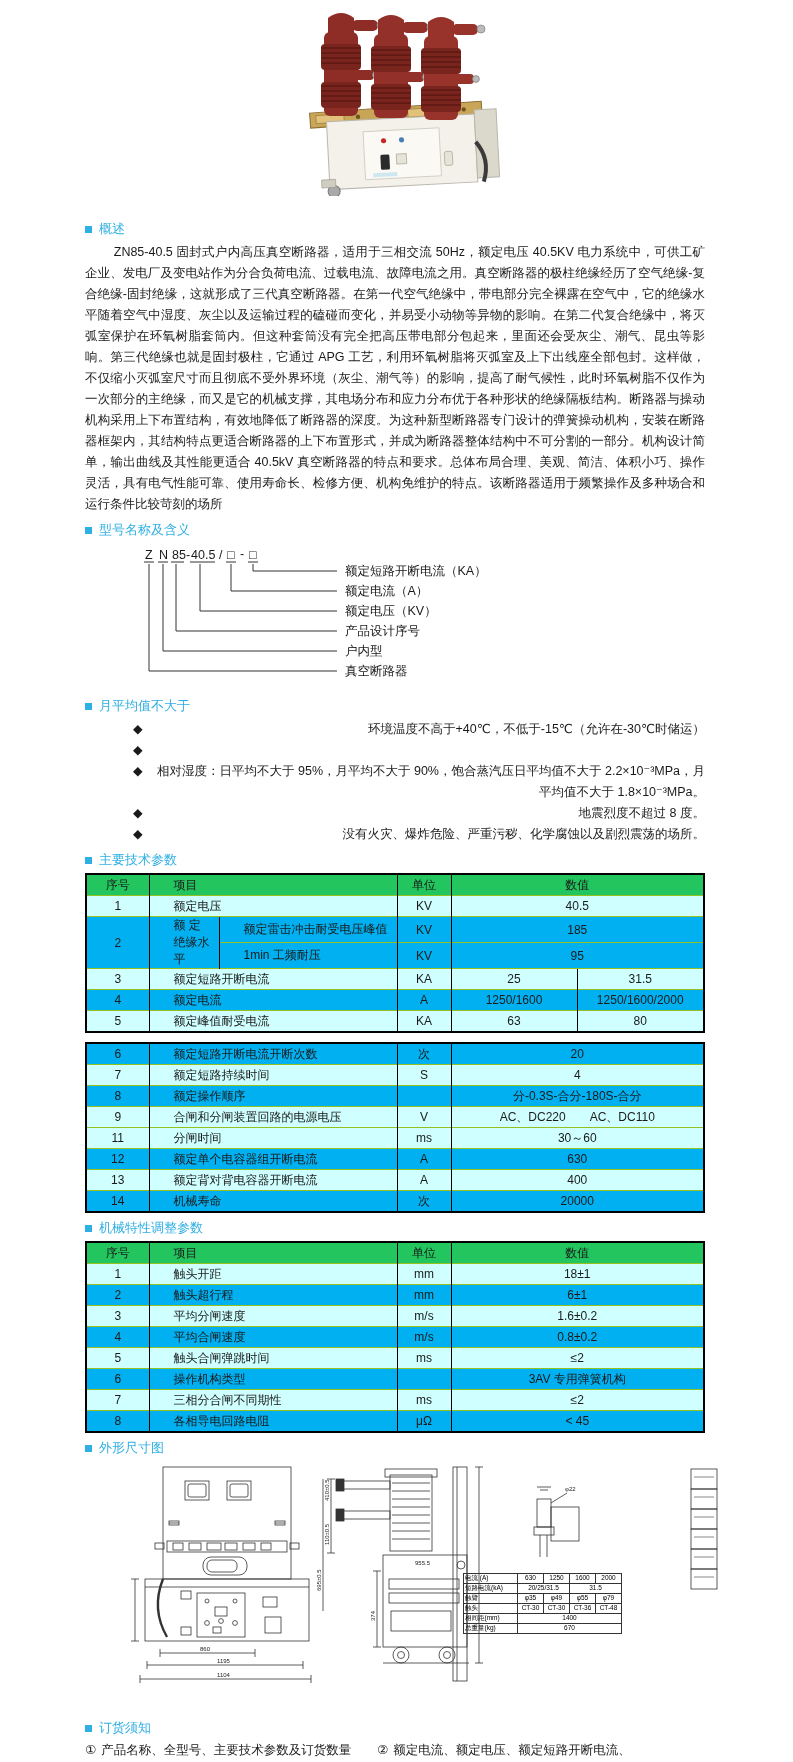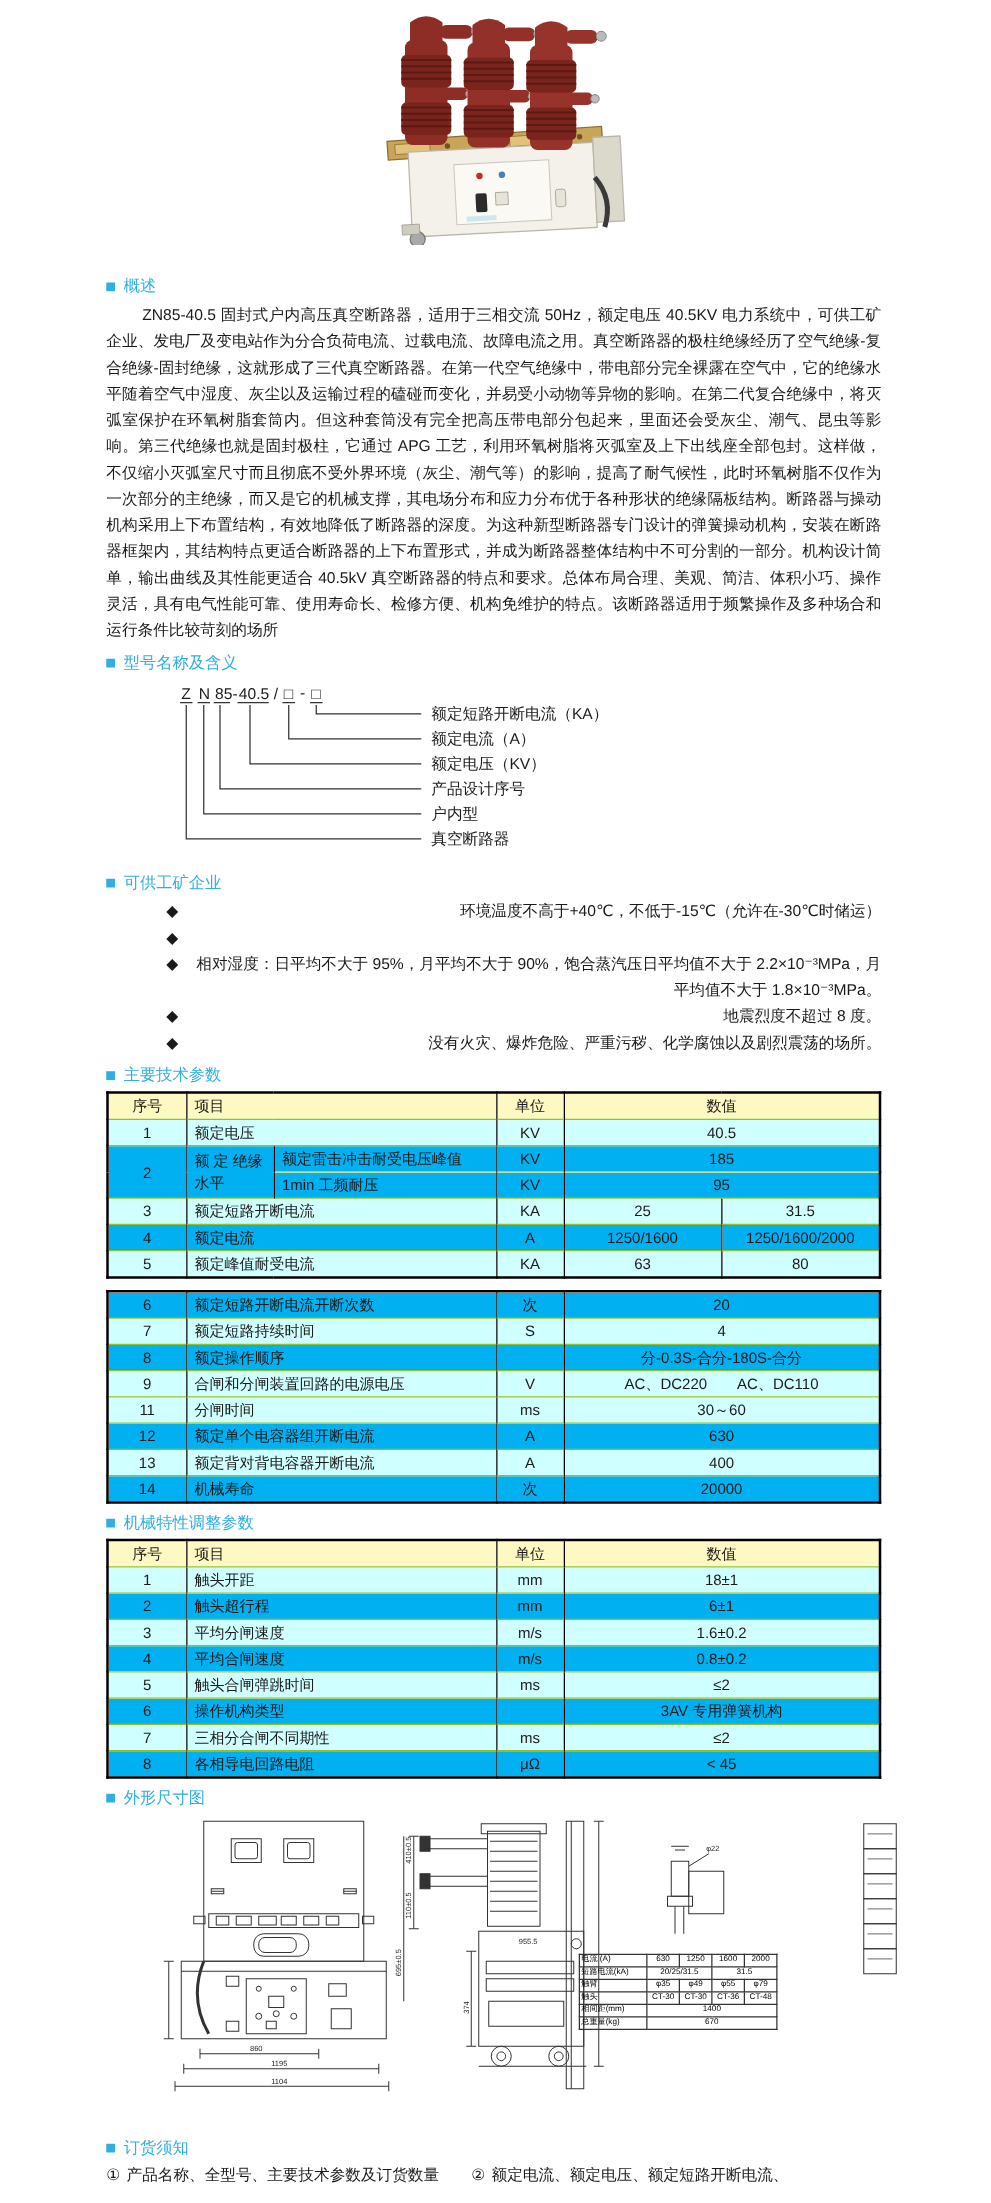--- a/index.html
+++ b/index.html
@@ -19,22 +19,22 @@
   
   .env{margin:2px 0 6px 0;}
   .env-item{display:flex;font-size:12.5px;line-height:21px;padding-left:48px;}
   .env-item .dia{width:24px;flex:0 0 auto;}
   .env-item .txt{flex:1;text-align:right;}
   
   table.params{border-collapse:collapse;table-layout:fixed;width:620px;font-size:12px;border:2px solid #000;}
   table.params td{border-left:1px solid #000;border-top:1px solid #94c11f;height:20px;text-align:center;padding:0 3px;overflow:hidden;}
   table.params tr:first-child td{border-top:none;}
   table.params td.first{border-left:none;}
-  table.params td.item{text-align:left;padding-left:6px;}
-  tr.h{background:#fef9c3;}
+  table.params td.item{text-align:left;padding-left:24px;}
+  tr.h{background:#22c55e;}
   tr.c{background:#00B0F0;}
   tr.p{background:#CFFFFF;}
   .tbl-gap{height:9px;}
   
   .draw{position:relative;width:620px;height:252px;margin-top:2px;}
   .draw svg{position:absolute;left:0;top:0;}
   .draw svg text{font-size:6px;fill:#222;}
   .dimtable{position:absolute;left:378px;top:112px;border-collapse:collapse;table-layout:fixed;width:158px;font-size:6.5px;line-height:1;color:#000;}
   .dimtable td{border:1px solid #333;height:9px;padding:0 1px;text-align:center;white-space:nowrap;overflow:hidden;}
   .dimtable td.lab{text-align:left;}
@@ -183,21 +183,21 @@
       <text x="260" y="52" style="font-size:12.5px">额定电流（A）</text>
       <text x="260" y="72" style="font-size:12.5px">额定电压（KV）</text>
       <text x="260" y="92" style="font-size:12.5px">产品设计序号</text>
       <text x="260" y="112" style="font-size:12.5px">户内型</text>
       <text x="260" y="132" style="font-size:12.5px">真空断路器</text>
     </g>
   </svg>
 
   <div class="sec-h">
     <span class="sq"></span>
-    <span>可供工矿企业</span>
+    <span>月平均值不大于</span>
   </div>
   <div class="env">
     <div class="env-item">
       <span class="dia">◆</span>
       <span class="txt">环境温度不高于+40℃，不低于-15℃（允许在-30℃时储运）</span>
     </div>
     <div class="env-item">
       <span class="dia">◆</span>
     </div>
     <div class="env-item">

